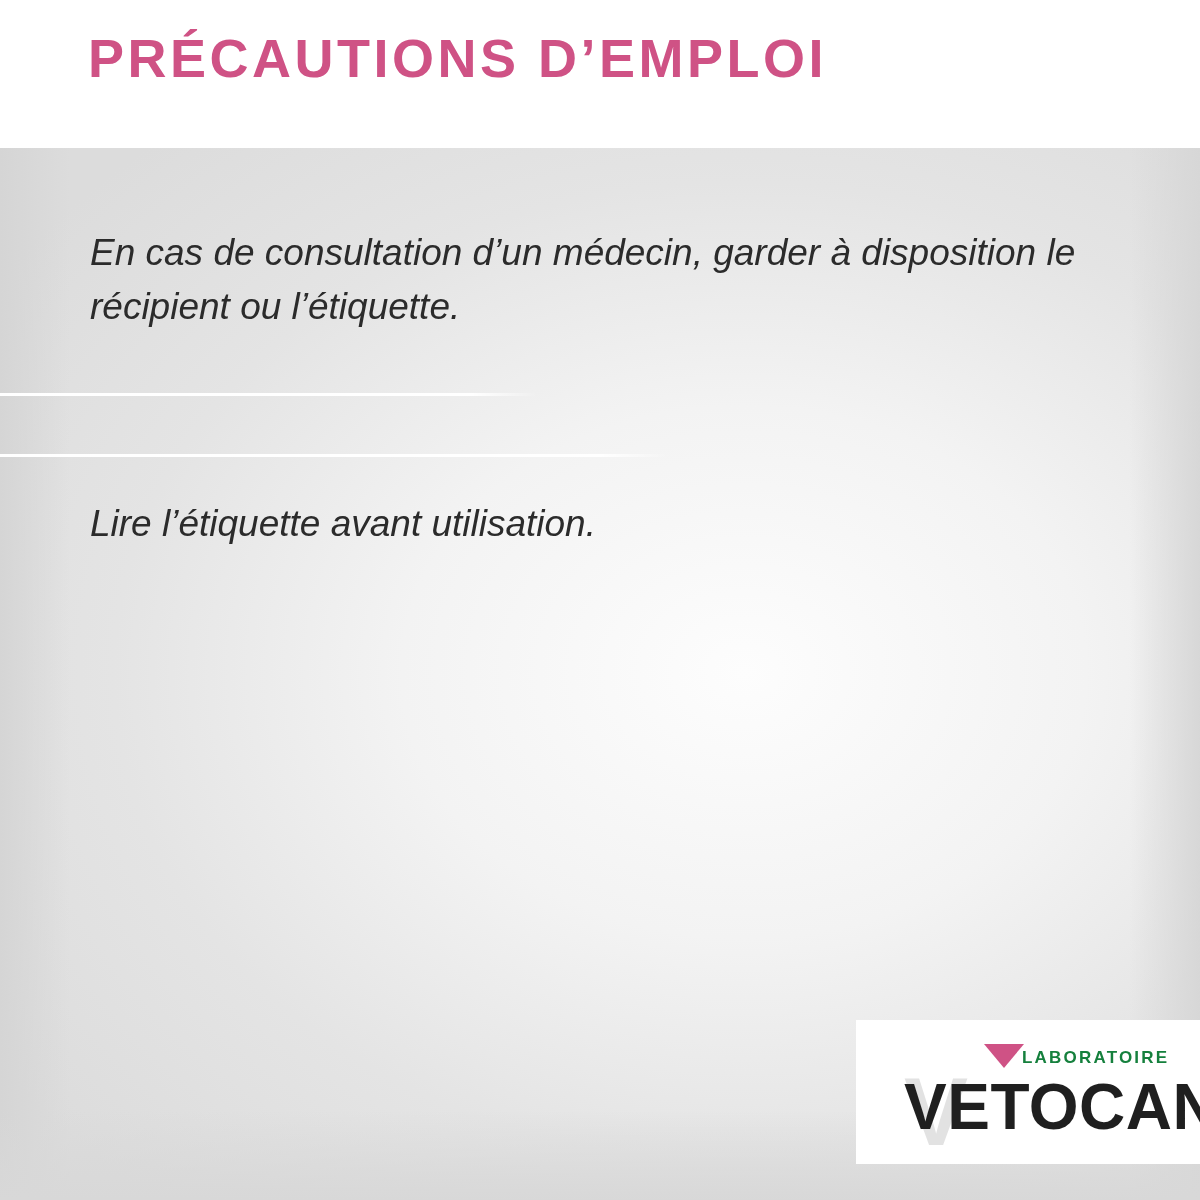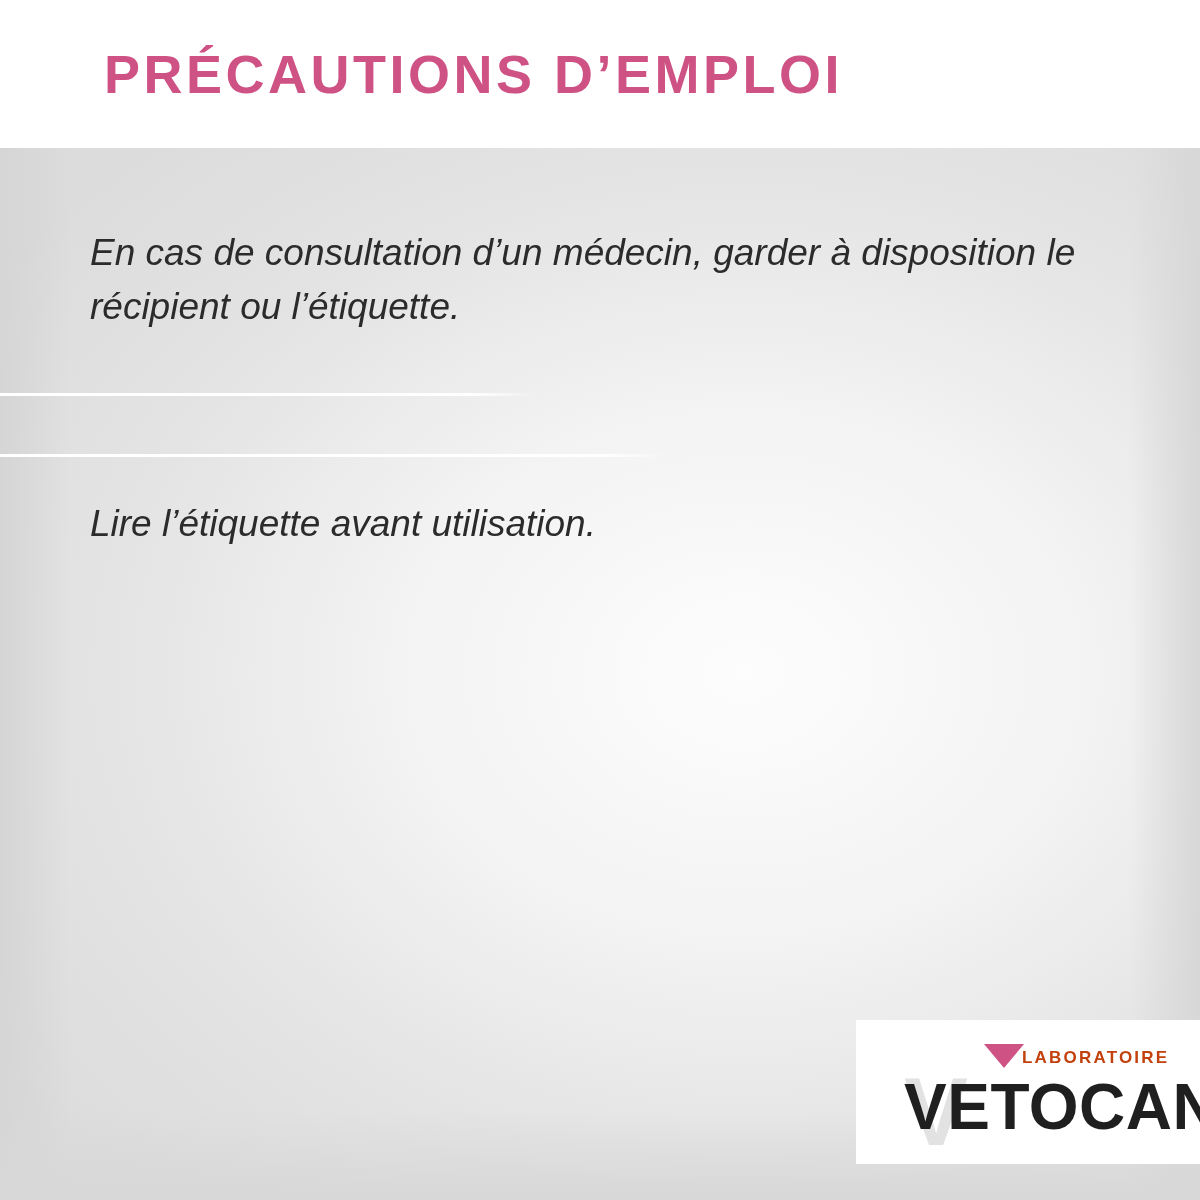--- a/index.html
+++ b/index.html
@@ -29,21 +29,21 @@
     top: 0;
     width: 1200px;
     height: 148px;
     background: #ffffff;
   }
 
   .heading {
     position: absolute;
     left: 88px;
     top: 30px;
-    margin: 16px;
+    margin: 0;
     font-size: 54px;
     line-height: 1.05;
     font-weight: bold;
     letter-spacing: 3.5px;
     color: #cf5285;
     font-family: "Liberation Sans", sans-serif;
     white-space: nowrap;
   }
 
   
@@ -134,21 +134,21 @@
     position: relative;
     width: 344px;
     height: 144px;
   }
   .logo-lab {
     position: absolute;
     left: 166px;
     top: 28px;
     font-size: 17px;
     letter-spacing: 2.2px;
-    color: #c2410c;
+    color: #15803d;
     font-weight: bold;
     font-family: "Liberation Sans", sans-serif;
   }
   .logo-chevron {
     position: absolute;
     left: 128px;
     top: 24px;
     width: 0;
     height: 0;
     border-left: 20px solid transparent;

